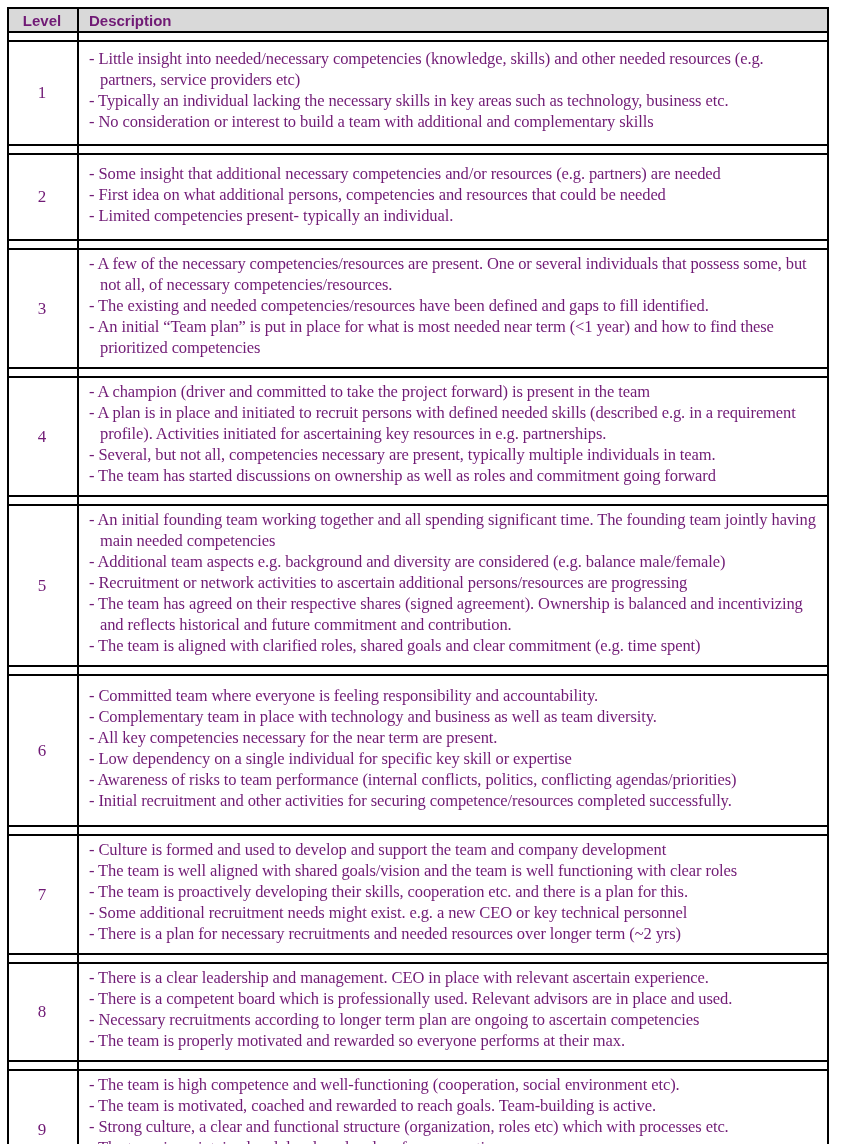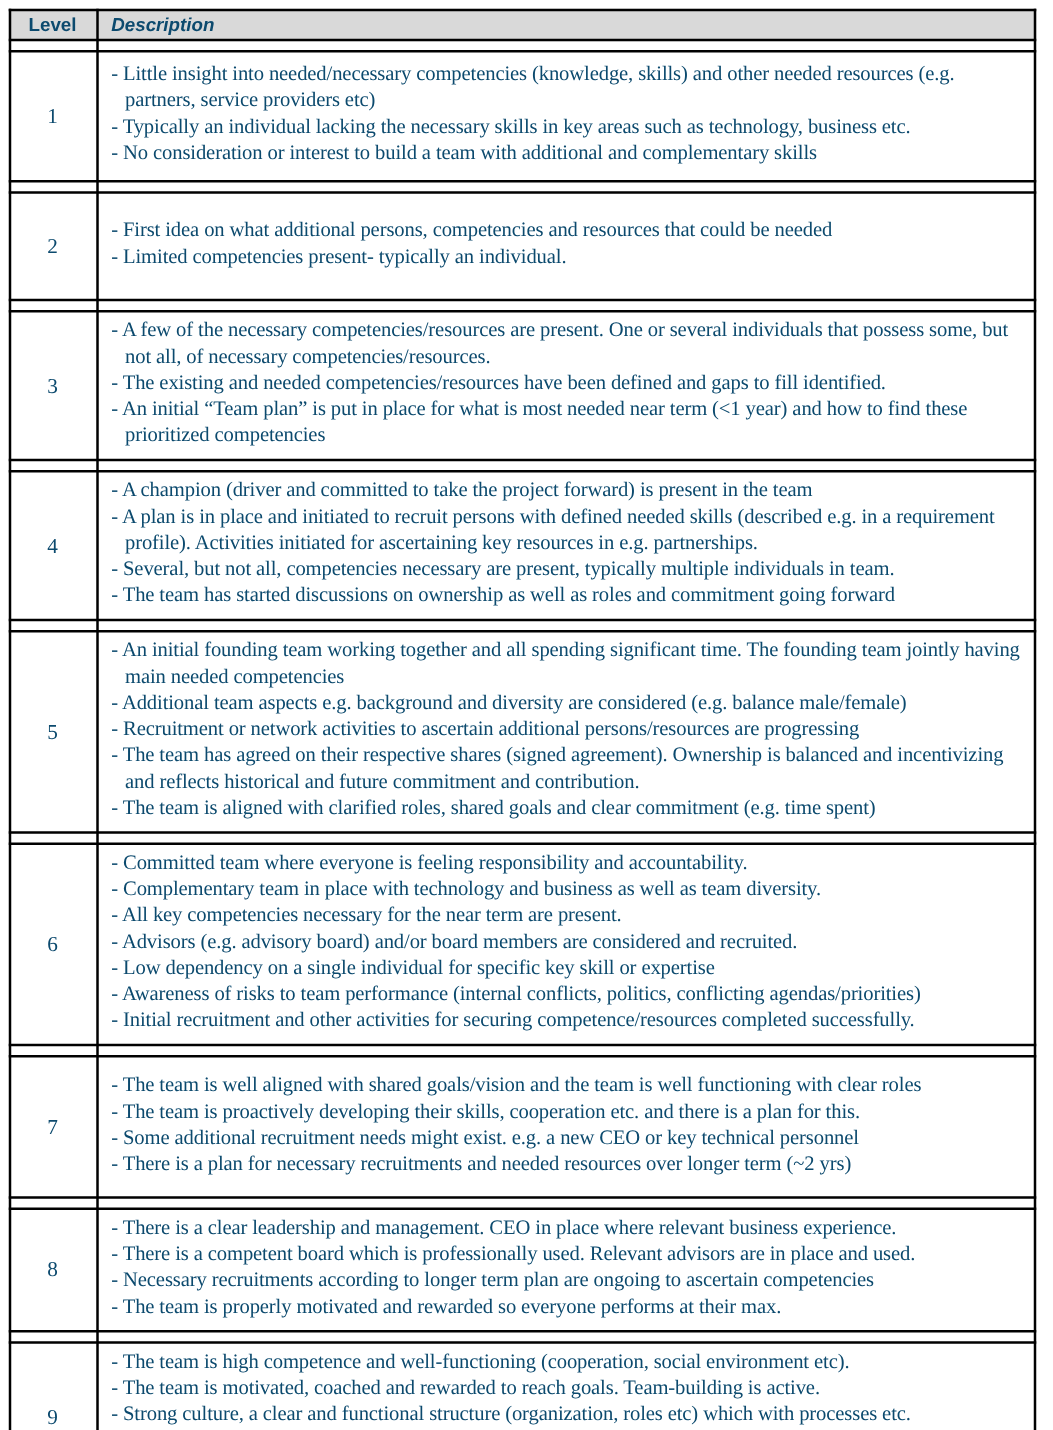--- a/index.html
+++ b/index.html
@@ -16,21 +16,21 @@
     height: 1144px;
     background: #ffffff;
   }
   .tbl {
     position: absolute;
     left: 7px;
     top: 7px;
     width: 822px;
     height: 1137px;
     font-family: "Liberation Serif", serif;
-    color: #0c4a6e;
+    color: #701a75;
   }
   
   .vline {
     position: absolute;
     top: 0;
     bottom: 0;
     width: 2px;
     background: #000;
     z-index: 2;
   }
@@ -54,21 +54,20 @@
     font-size: 15px;
   }
   .header-row .level-cell {
     font-family: "Liberation Sans", sans-serif;
     font-weight: bold;
     font-size: 15px;
   }
   .header-row .desc-cell {
     justify-content: center;
     padding: 2px 6px 2px 12px;
-    font-style: italic;
   }
   .level-cell {
     flex: 0 0 70px;
     display: flex;
     align-items: center;
     justify-content: center;
     font-size: 17px;
   }
   .desc-cell {
     flex: 1;
@@ -116,20 +115,21 @@
           <div class="level-cell">1</div>
           <div class="desc-cell">
             <div class="bullet">- Little insight into needed/necessary competencies (knowledge, skills) and other needed resources (e.g. partners, service providers etc)</div>
             <div class="bullet">- Typically an individual lacking the necessary skills in key areas such as technology, business etc.</div>
             <div class="bullet">- No consideration or interest to build a team with additional and complementary skills</div>
           </div>
         </div>
         <div class="row">
           <div class="level-cell">2</div>
           <div class="desc-cell">
+            <div class="bullet">- Some insight that additional necessary competencies and/or resources (e.g. partners) are needed</div>
             <div class="bullet">- First idea on what additional persons, competencies and resources that could be needed</div>
             <div class="bullet">- Limited competencies present- typically an individual.</div>
           </div>
         </div>
         <div class="row">
           <div class="level-cell">3</div>
           <div class="desc-cell">
             <div class="bullet">- A few of the necessary competencies/resources are present. One or several individuals that possess some, but not all, of necessary competencies/resources.</div>
             <div class="bullet">- The existing and needed competencies/resources have been defined and gaps to fill identified.</div>
             <div class="bullet">- An initial “Team plan” is put in place for what is most needed near term (&lt;1 year)  and how to find these prioritized competencies</div>
@@ -153,39 +153,39 @@
             <div class="bullet">- The team has agreed on their respective shares (signed agreement). Ownership is balanced and incentivizing and reflects historical and future commitment and contribution.</div>
             <div class="bullet">- The team is aligned with clarified roles, shared goals and clear commitment (e.g. time spent)</div>
           </div>
         </div>
         <div class="row">
           <div class="level-cell">6</div>
           <div class="desc-cell">
             <div class="bullet">- Committed team where everyone is feeling responsibility and accountability.</div>
             <div class="bullet">- Complementary team in place with technology and business as well as team diversity.</div>
             <div class="bullet">- All key competencies necessary for the near term are present.</div>
-            <div class="bullet">- Advisors (e.g. advisory board) and/or board members are considered and recruited.</div>
             <div class="bullet">- Low dependency on a single individual for specific key skill or expertise</div>
             <div class="bullet">- Awareness of risks to team performance (internal conflicts, politics, conflicting agendas/priorities)</div>
             <div class="bullet">- Initial recruitment and other activities for securing competence/resources completed successfully.</div>
           </div>
         </div>
         <div class="row">
           <div class="level-cell">7</div>
           <div class="desc-cell">
+            <div class="bullet">- Culture is formed and used to develop and support the team and company development</div>
             <div class="bullet">- The team is well aligned with shared goals/vision and the team is well functioning with clear roles</div>
             <div class="bullet">- The team is proactively developing their skills, cooperation etc. and there is a plan for this.</div>
             <div class="bullet">- Some additional recruitment needs might exist. e.g. a new CEO or key technical personnel</div>
             <div class="bullet">- There is a plan for necessary recruitments and needed resources over longer term (~2 yrs)</div>
           </div>
         </div>
         <div class="row">
           <div class="level-cell">8</div>
           <div class="desc-cell">
-            <div class="bullet">- There is a clear leadership and management. CEO in place where relevant business experience.</div>
+            <div class="bullet">- There is a clear leadership and management. CEO in place with relevant ascertain experience.</div>
             <div class="bullet">- There is a competent board which is professionally used. Relevant advisors are in place and used.</div>
             <div class="bullet">- Necessary recruitments according to longer term plan are ongoing to ascertain competencies</div>
             <div class="bullet">- The team is properly motivated and rewarded so everyone performs at their max.</div>
           </div>
         </div>
         <div class="row">
           <div class="level-cell">9</div>
           <div class="desc-cell">
             <div class="bullet">- The team is high competence and well-functioning (cooperation, social environment etc).</div>
             <div class="bullet">- The team is motivated, coached and rewarded to reach goals. Team-building is active.</div>

